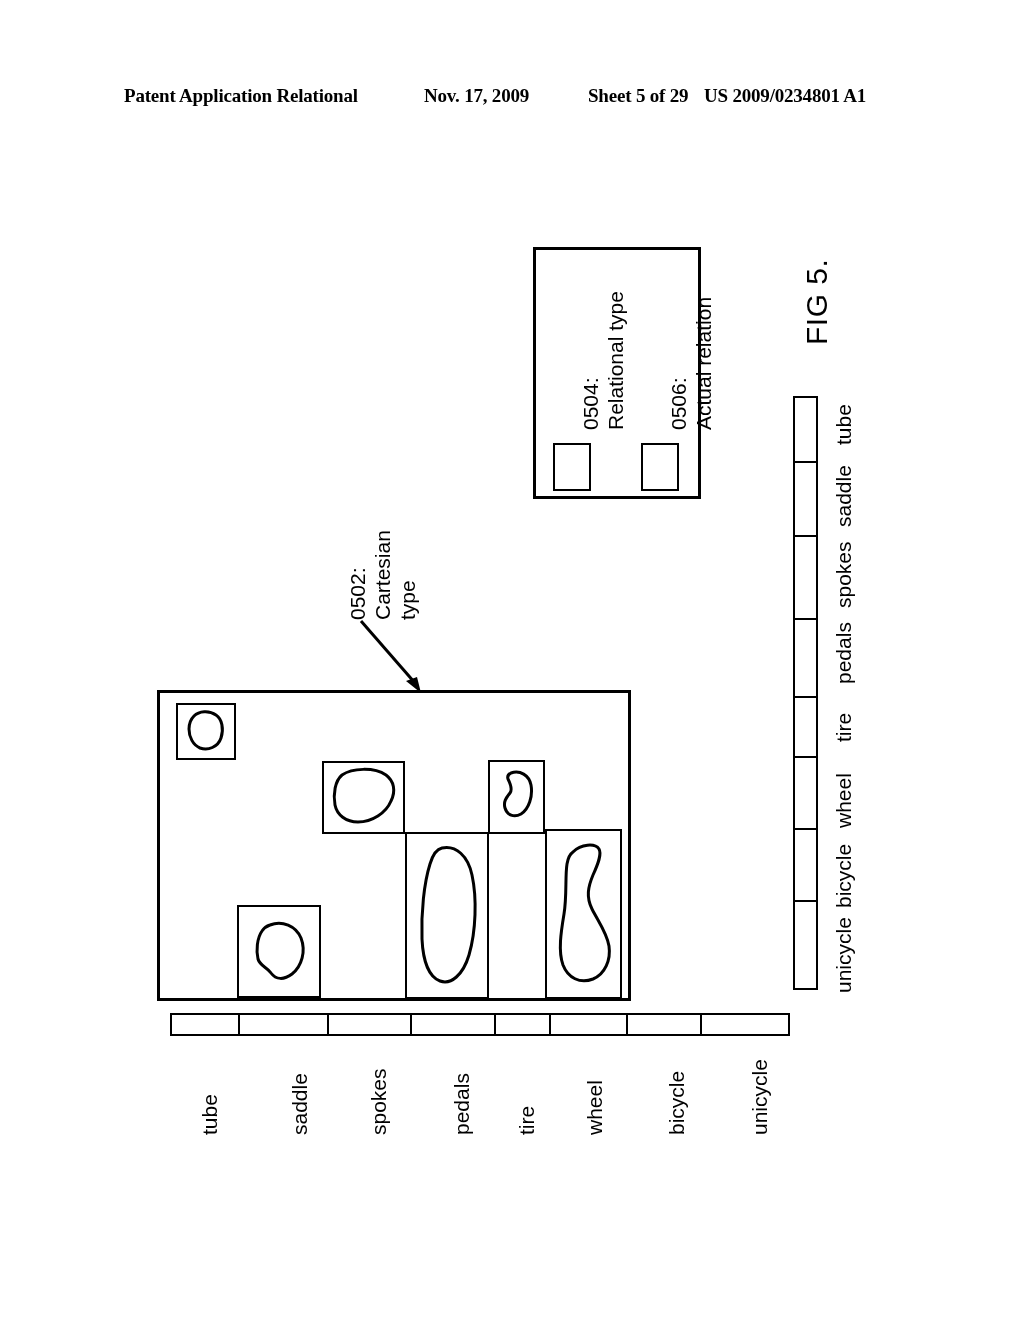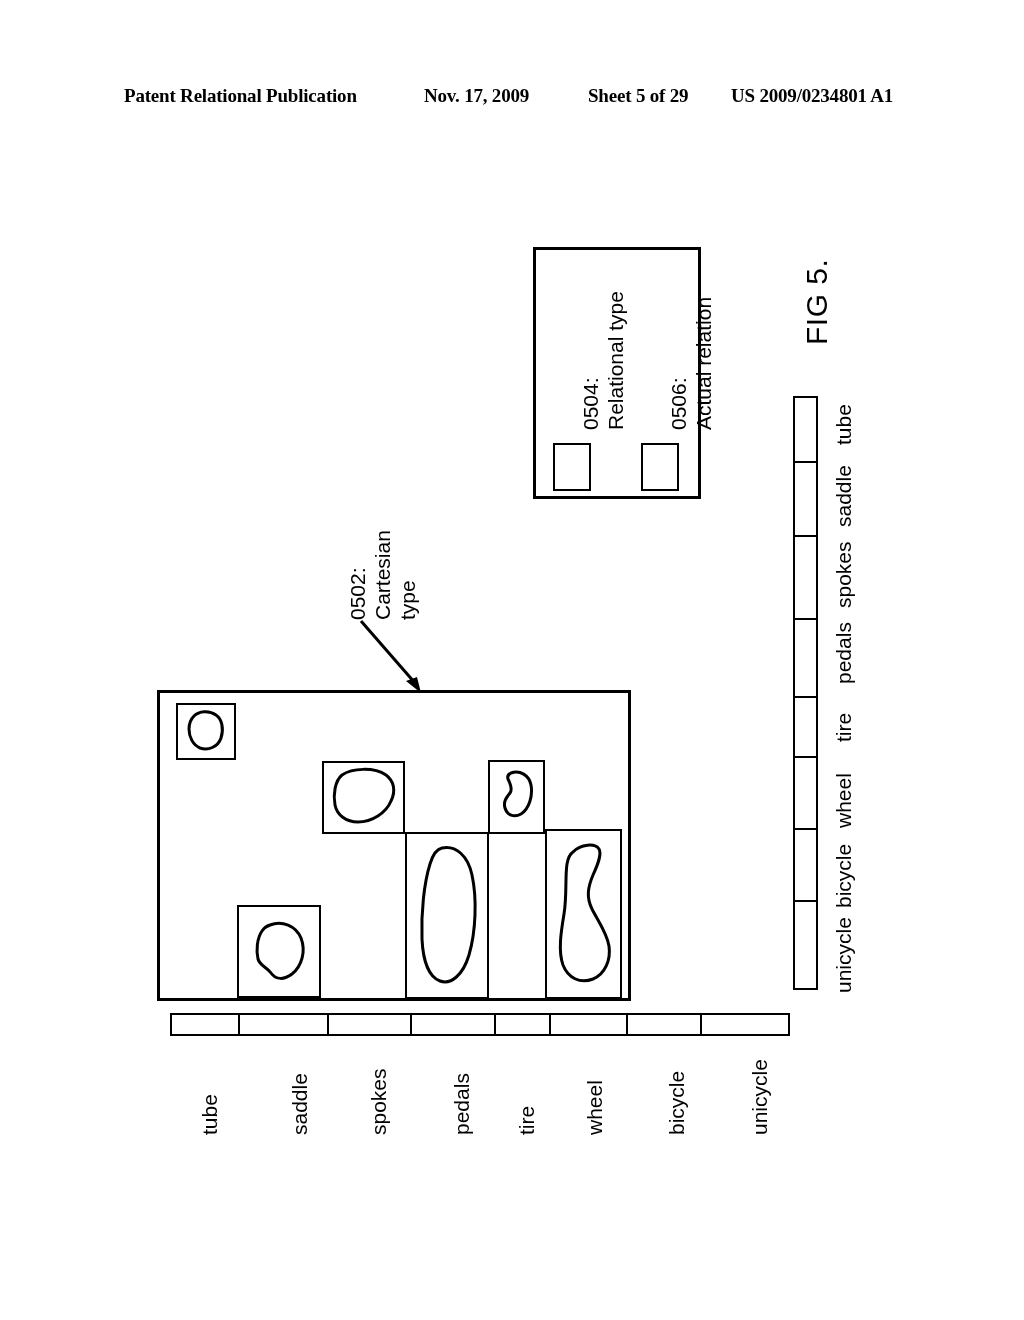--- a/index.html
+++ b/index.html
@@ -25,21 +25,21 @@
     height: 30px;
     font-family: "Liberation Serif", serif;
     font-weight: bold;
     font-size: 19px;
     letter-spacing: -0.2px;
     white-space: nowrap;
   }
   #page-header .hdr-pub   { position: absolute; left: 124px; top: 0; }
   #page-header .hdr-date  { position: absolute; left: 424px; top: 0; }
   #page-header .hdr-sheet { position: absolute; left: 588px; top: 0; }
-  #page-header .hdr-num   { position: absolute; left: 731px; top: 0; text-align: center; }
+  #page-header .hdr-num   { position: absolute; left: 704px; top: 0; text-align: center; }
 
   
   #figure {
     position: absolute;
     left: 0;
     top: 0;
     width: 1024px;
     height: 1320px;
   }
 
@@ -172,21 +172,21 @@
   .axis-right-label {
     font-size: 21px;
   }
 
   
 </style>
 </head>
 <body>
 
 <div id="page-header">
-  <span class="hdr-pub">Patent Relational Publication</span>
+  <span class="hdr-pub">Patent Application Relational</span>
   <span class="hdr-date">Nov. 17, 2009</span>
   <span class="hdr-sheet">Sheet 5 of 29</span>
   <span class="hdr-num">US 2009/0234801 A1</span>
 </div>
 
 <div id="figure">
 
   <div class="rot" id="fig-caption">FIG 5.</div>
 
   <div id="legend-box"></div>

